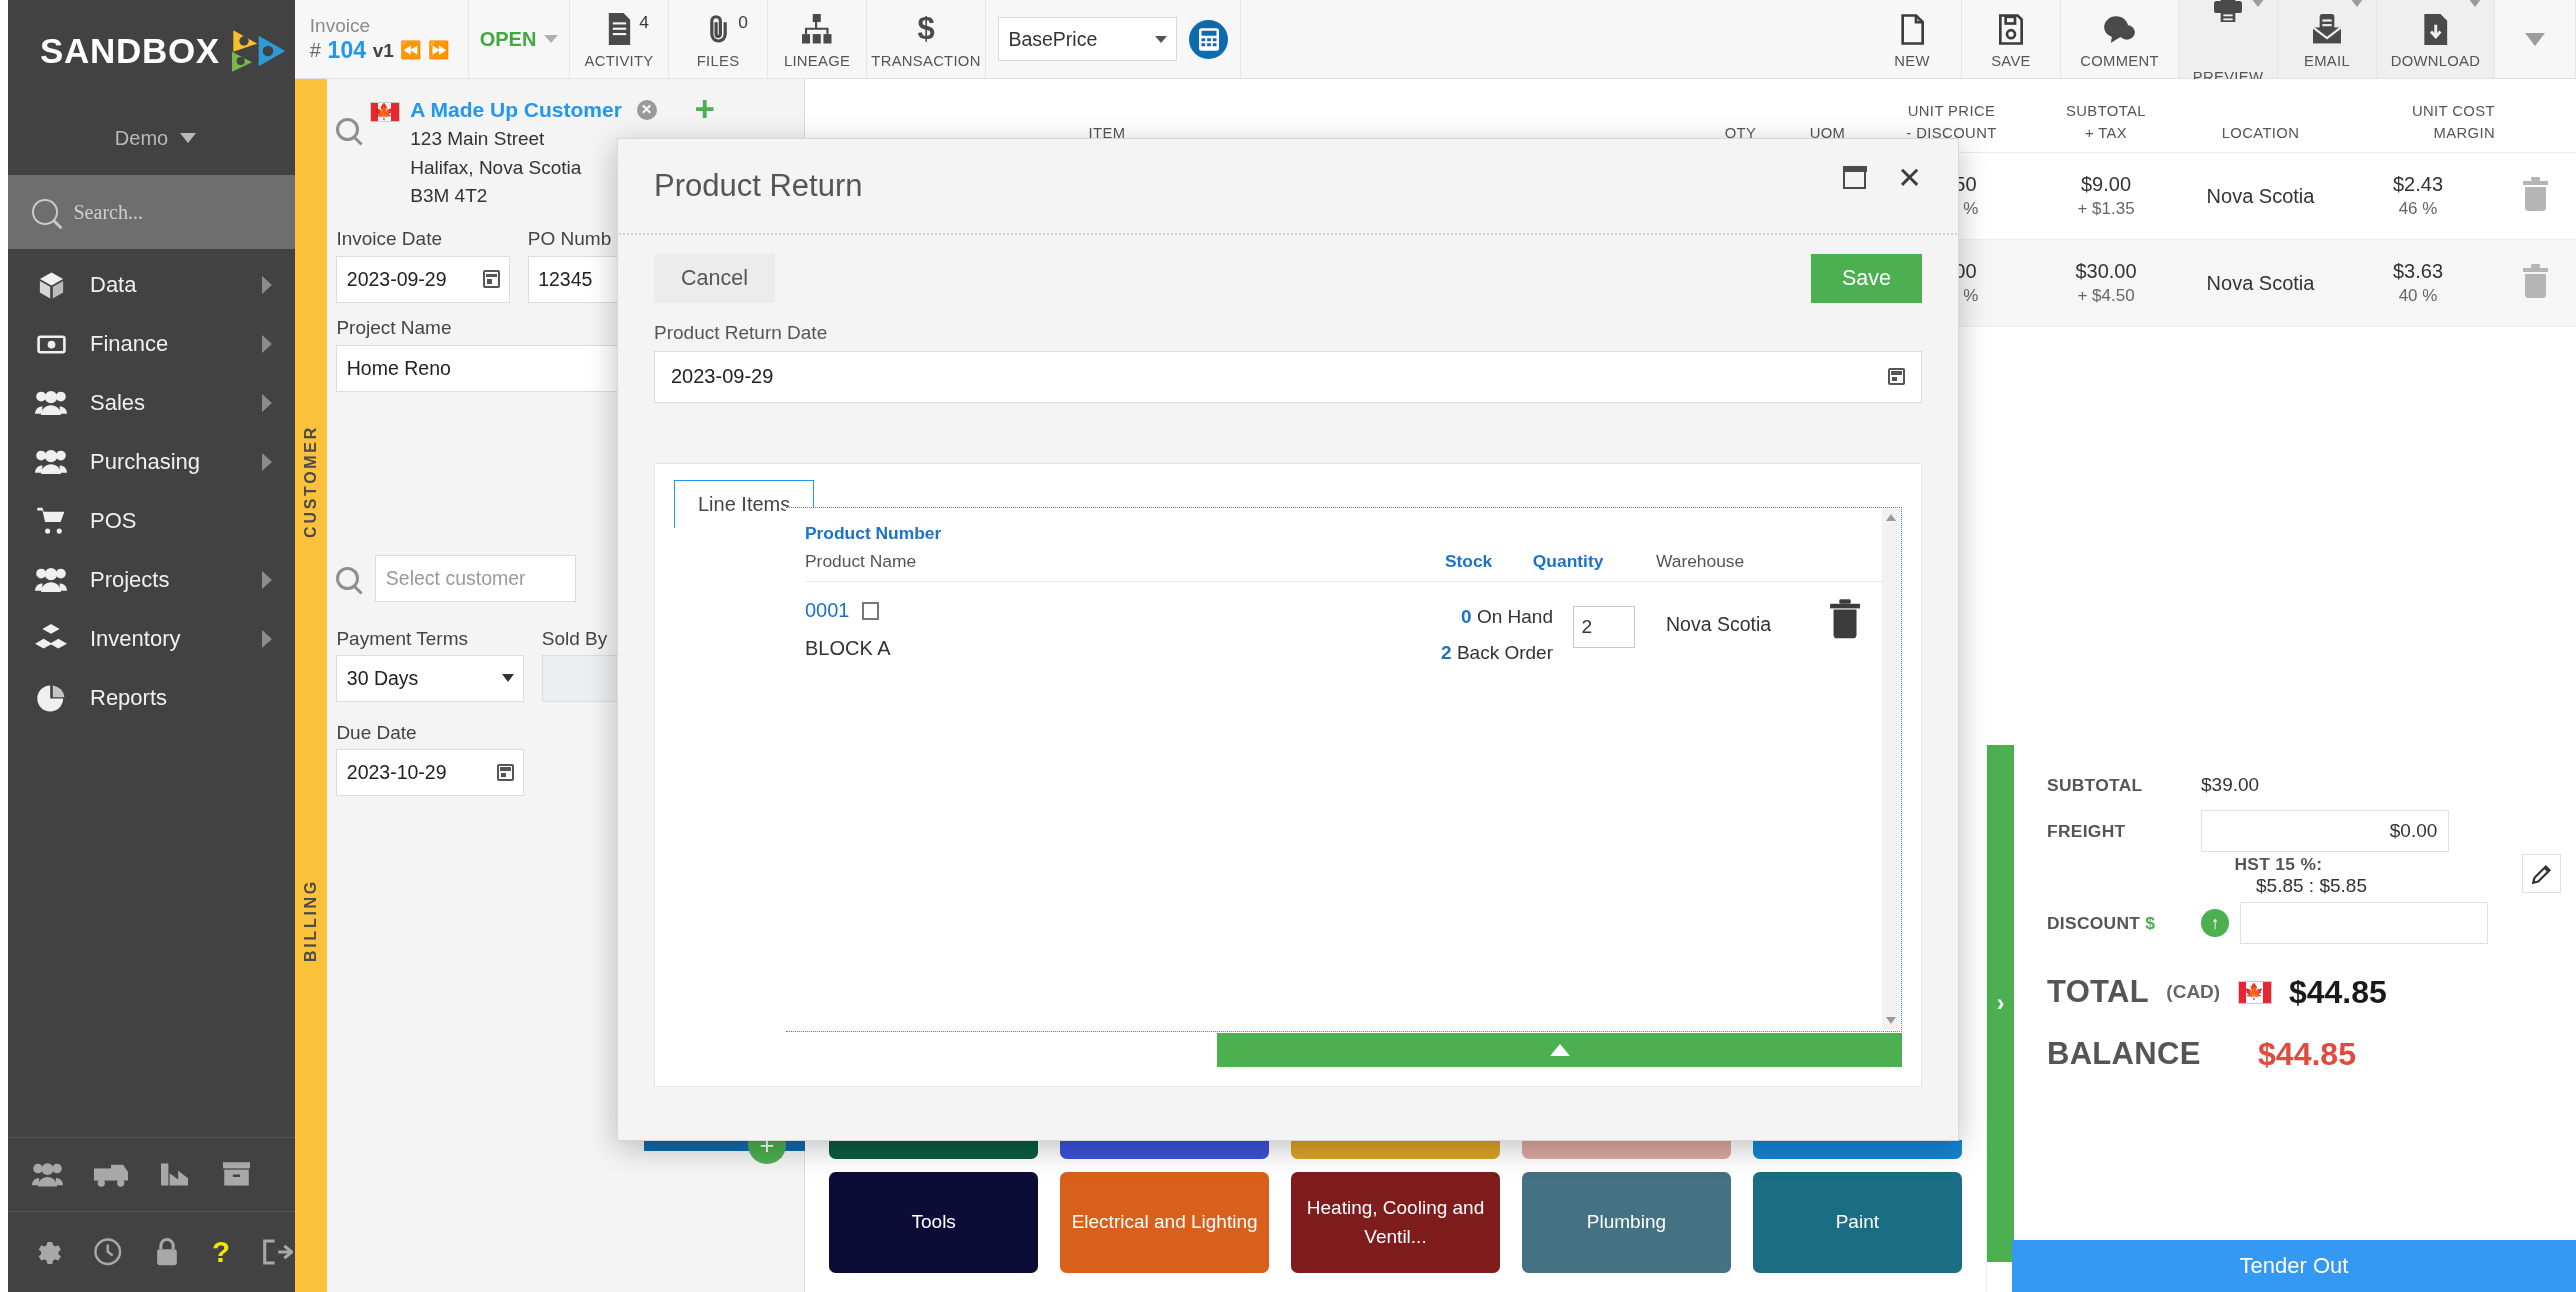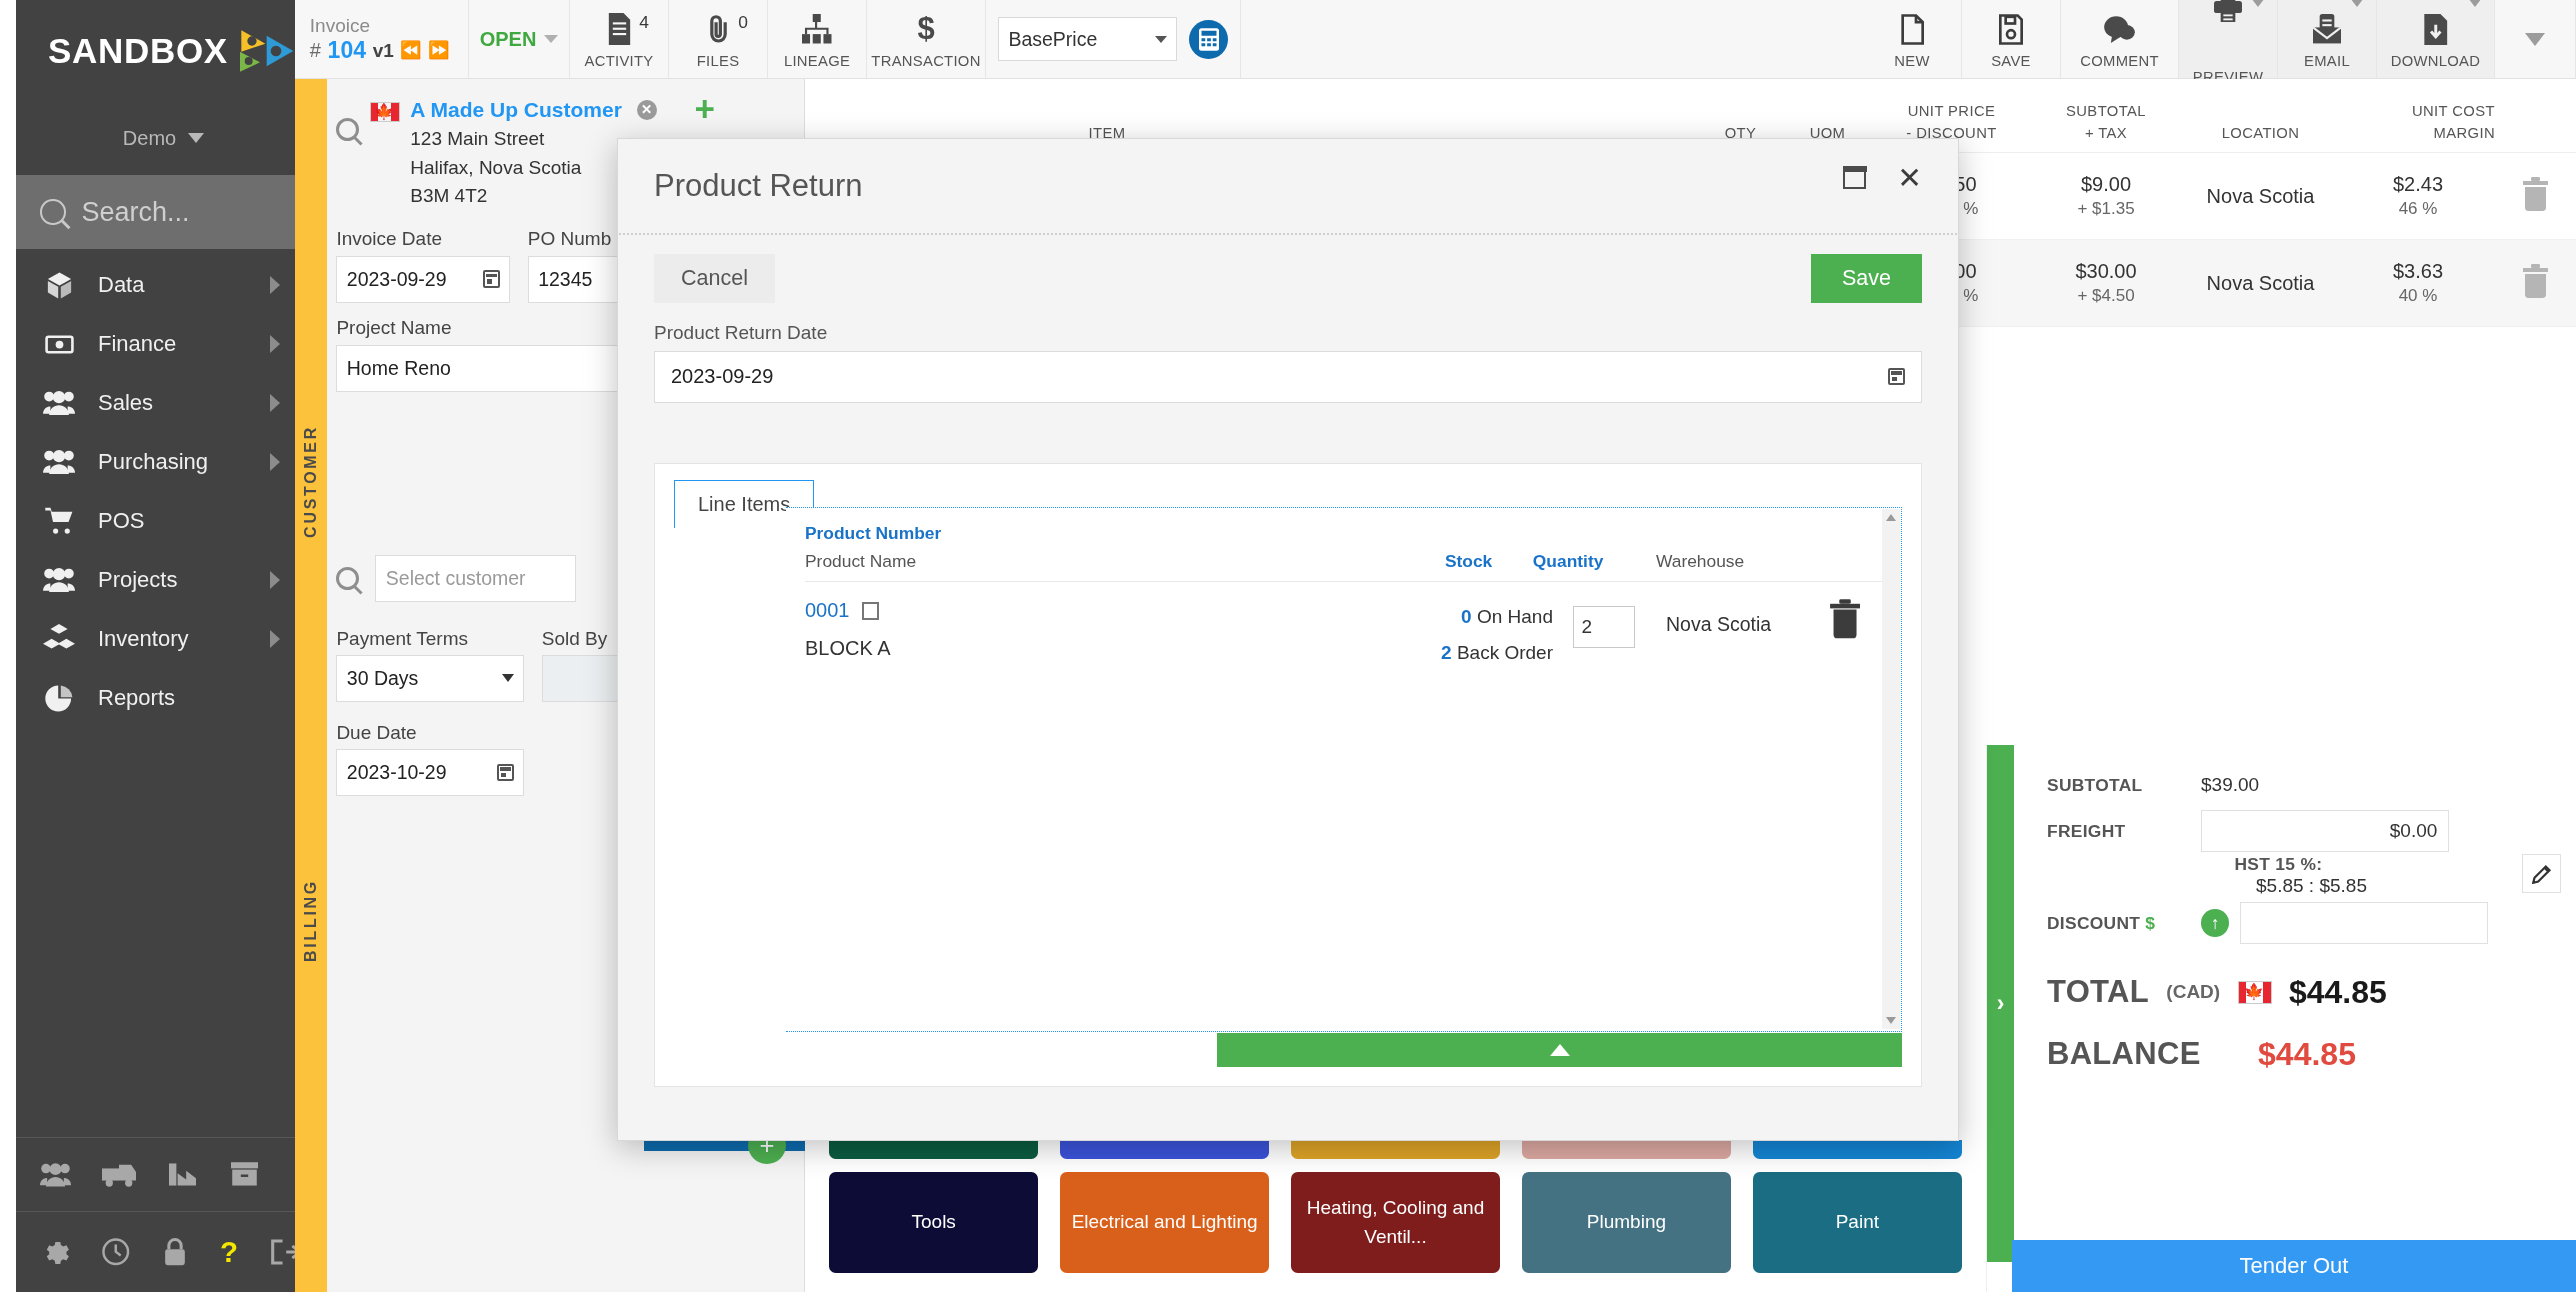--- a/index.html
+++ b/index.html
@@ -5,32 +5,32 @@
   * { box-sizing: border-box; margin: 0; padding: 0; }
   html, body {
     width: 2576px; height: 1292px;
     font-family: "Liberation Sans", sans-serif;
     background: #ffffff; overflow: hidden;
   }
   #root { position: relative; width: 2576px; height: 1292px; }
 
   
   #sidebar {
-    position: absolute; left: 16px; top: 0; width: 295px; height: 1292px;
+    position: absolute; left: 8px; top: 0; width: 295px; height: 1292px;
     background: #424242; color: #e8e8e8; display: flex; flex-direction: column;
   }
   .logo-row { height: 101px; display: flex; align-items: center; padding-left: 32px; gap: 9.4px; }
   .logo-text { font-size: 35px; font-weight: bold; letter-spacing: 0.7px; color:#fff; font-family:"Liberation Sans",sans-serif;}
   .logo-mark { width: 58px; height: 44px; position: relative; }
   .org-row { height: 74px; display:flex; align-items:center; justify-content:center; gap:12px; color:#b8b8b8; font-size:20px; cursor:pointer;}
   .chev-d { display:inline-block; width:0;height:0;border-left:8.7px solid transparent;border-right:8.7px solid transparent;border-top:10px solid #b8b8b8;}
   .search-row { height:74px; background:#6e6e6e; display:flex; align-items:center; padding-left:24px; gap:16px; }
   .search-row .sq { width:25.5px;height:25.5px;border:2.7px solid #c9c9c9;border-radius:50%; position:relative;}
   .search-row .sq:after{content:"";position:absolute;width:2.7px;height:10.7px;background:#c9c9c9;right:-3.4px;bottom:-6.7px;transform:rotate(-45deg);}
-  .search-ph { color:#cfcfcf; font-size:27px; }
+  .search-ph { color:#cfcfcf; font-size:20px;font-family:Liberation Serif, serif; }
   .nav { flex:0 0 auto; padding-top: 6.7px; }
   .nav-item { height:59px; display:flex; align-items:center; padding:0 31px 0 24px; gap:20px; cursor:pointer; }
   .nav-item .ic { width:38px; display:flex; justify-content:center; align-items:center; color:#f2f2f2; }
   .nav-item .lbl { flex:1; font-size:22px; color:#f0f0f0; }
   .nav-item .chev { width:0;height:0;border-top:9.4px solid transparent;border-bottom:9.4px solid transparent;border-left:10.7px solid #8c8c8c;}
   .spacer { flex: 1 1 auto; }
   .bot-icons { border-top:1.3px solid #575757; height:74px; display:flex; align-items:center; padding-left:24px; gap:31px;}
   .bot-icons2 { border-top:1.3px solid #575757; height:81px; display:flex; align-items:center; padding-left:24px; gap:31px;}
   .bi { color:#a8a8a8; display:flex; align-items:center; cursor:pointer;}
 

